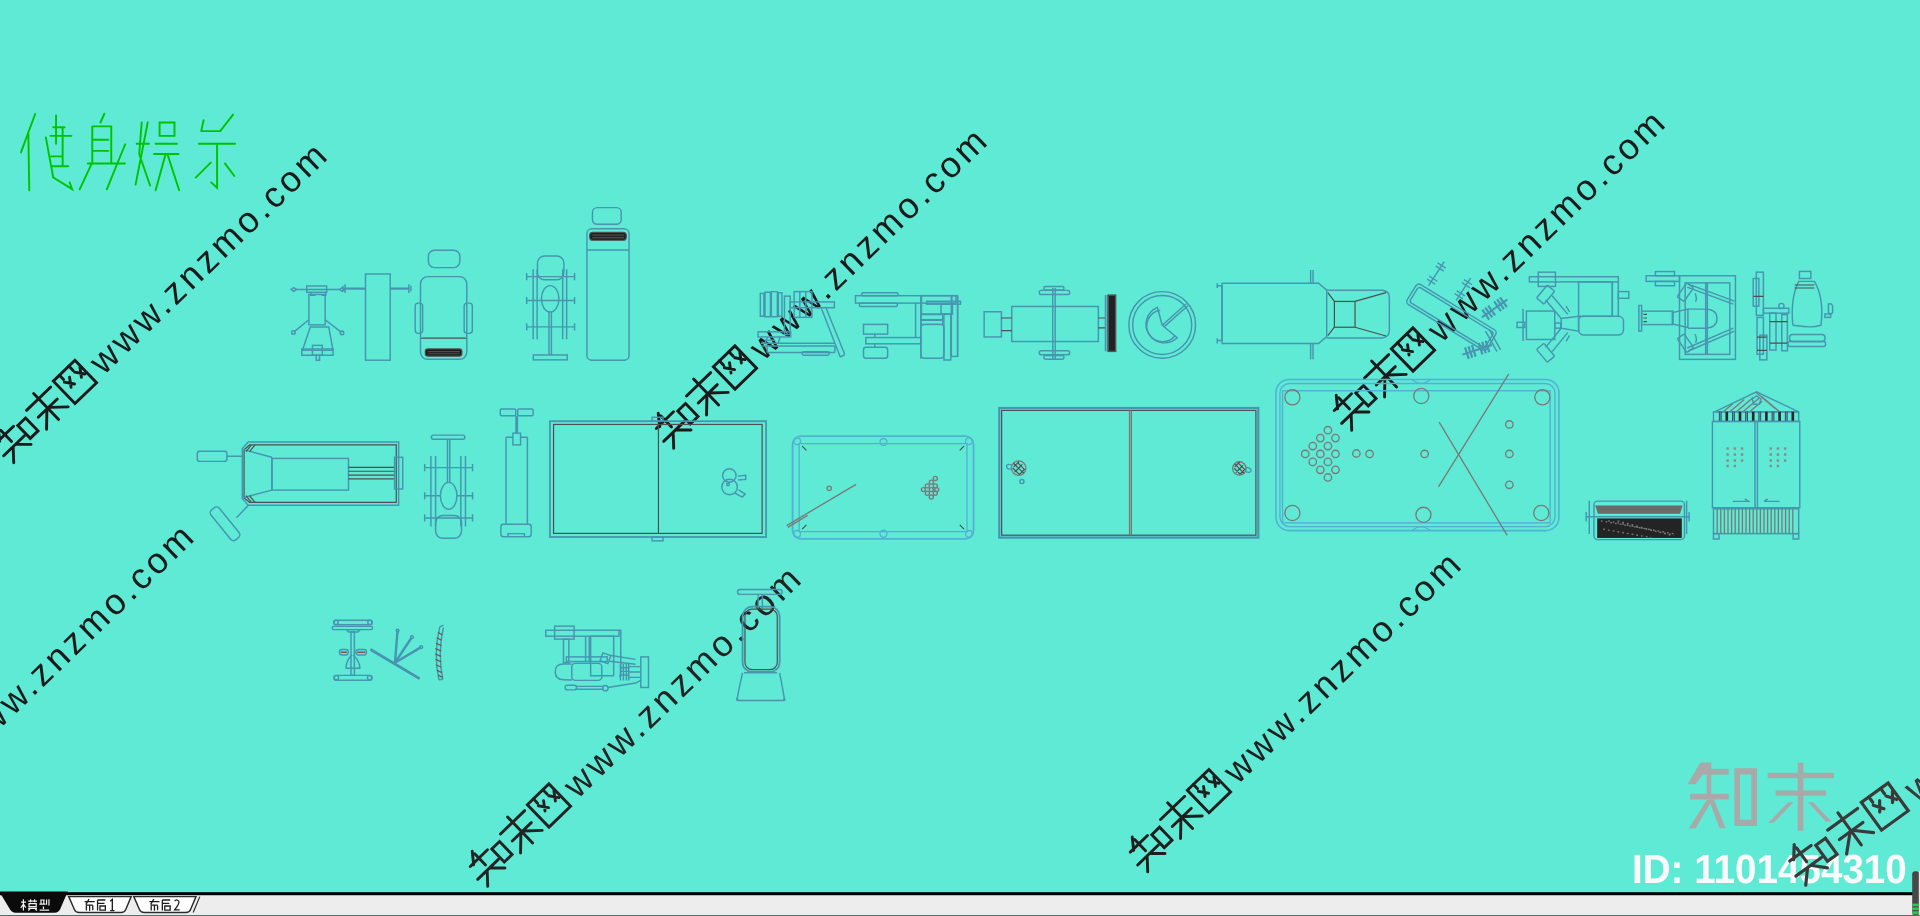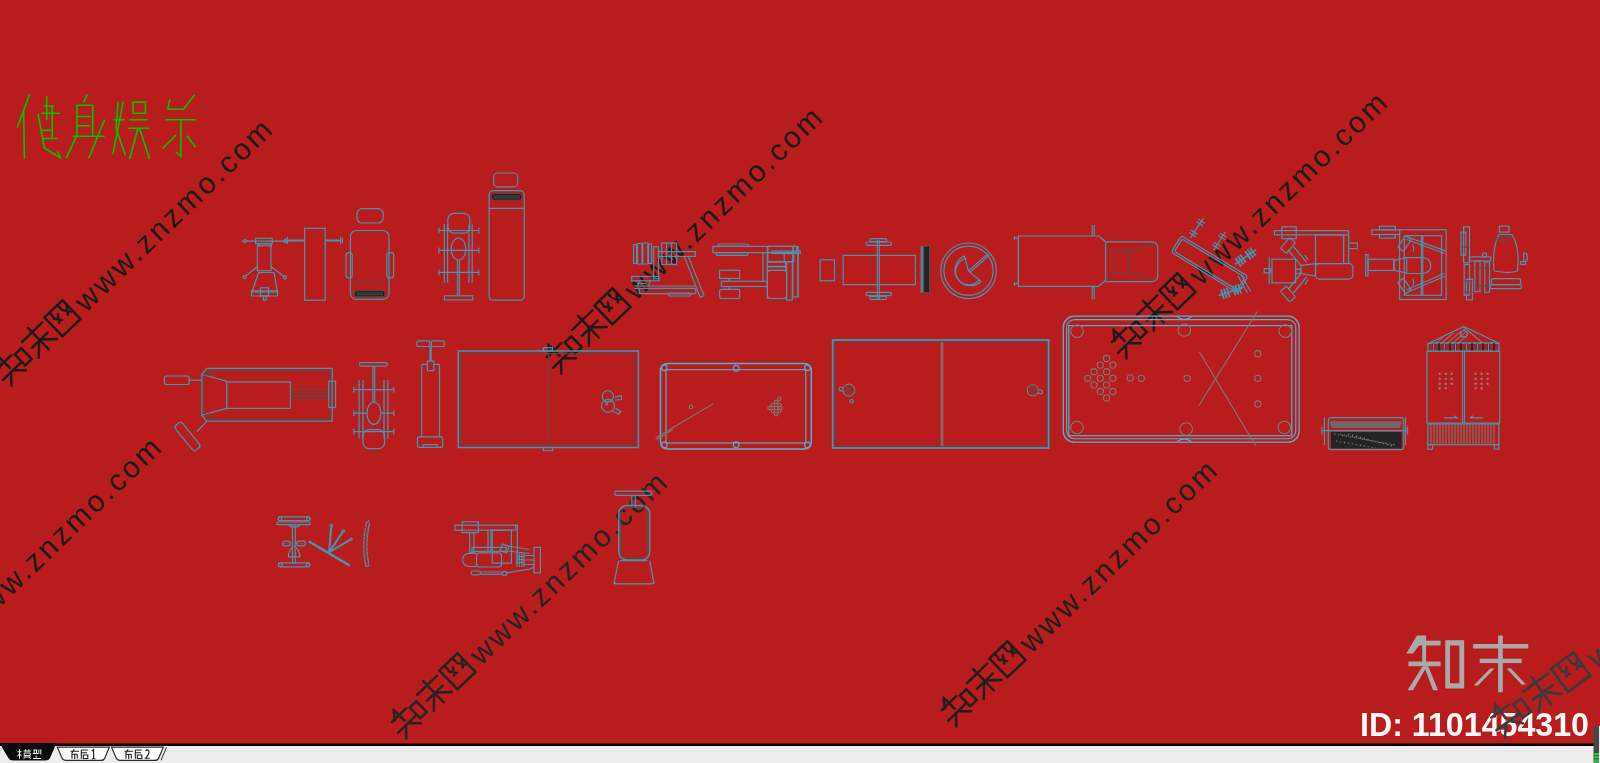--- a/index.html
+++ b/index.html
@@ -1,16 +1,16 @@
 <!DOCTYPE html>
 <html><head>
 <meta charset="utf-8">
 <style>
 html,body{margin:0;padding:0;background:#000;width:1600px;height:763px;overflow:hidden}
-#stage{position:relative;width:1600px;height:763px;background:#b91c1c}
+#stage{position:relative;width:1600px;height:763px;background:#5eead4}
 svg{position:absolute;top:0;left:0}
 .b{stroke:#4795b0;fill:none;stroke-width:1.2}
 .b2{stroke:#52b2d4;fill:none;stroke-width:1.5}
 .g{stroke:#7a7a7a;fill:none;stroke-width:1.1}
 .gd{stroke:#4f4f4f;fill:none;stroke-width:1}
 .grn{stroke:#00c400;fill:none;stroke-width:1.6;stroke-linecap:round}
 .wmt{font-family:"Liberation Sans",sans-serif;font-size:30px;letter-spacing:3px;fill:currentColor}
 .idt{font-family:"Liberation Sans",sans-serif;font-weight:bold;font-size:34px;fill:#fafafa}
 </style>
 </head>

